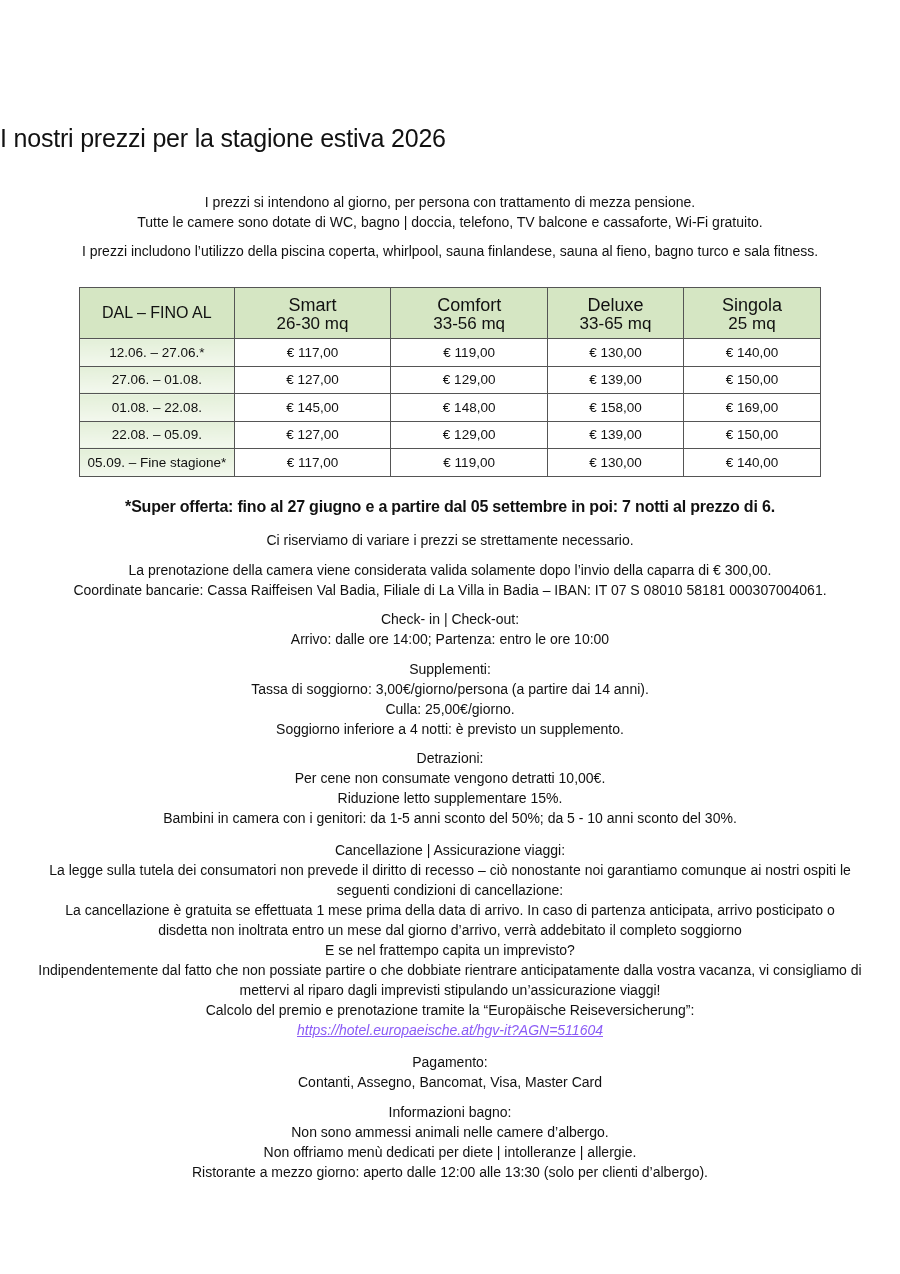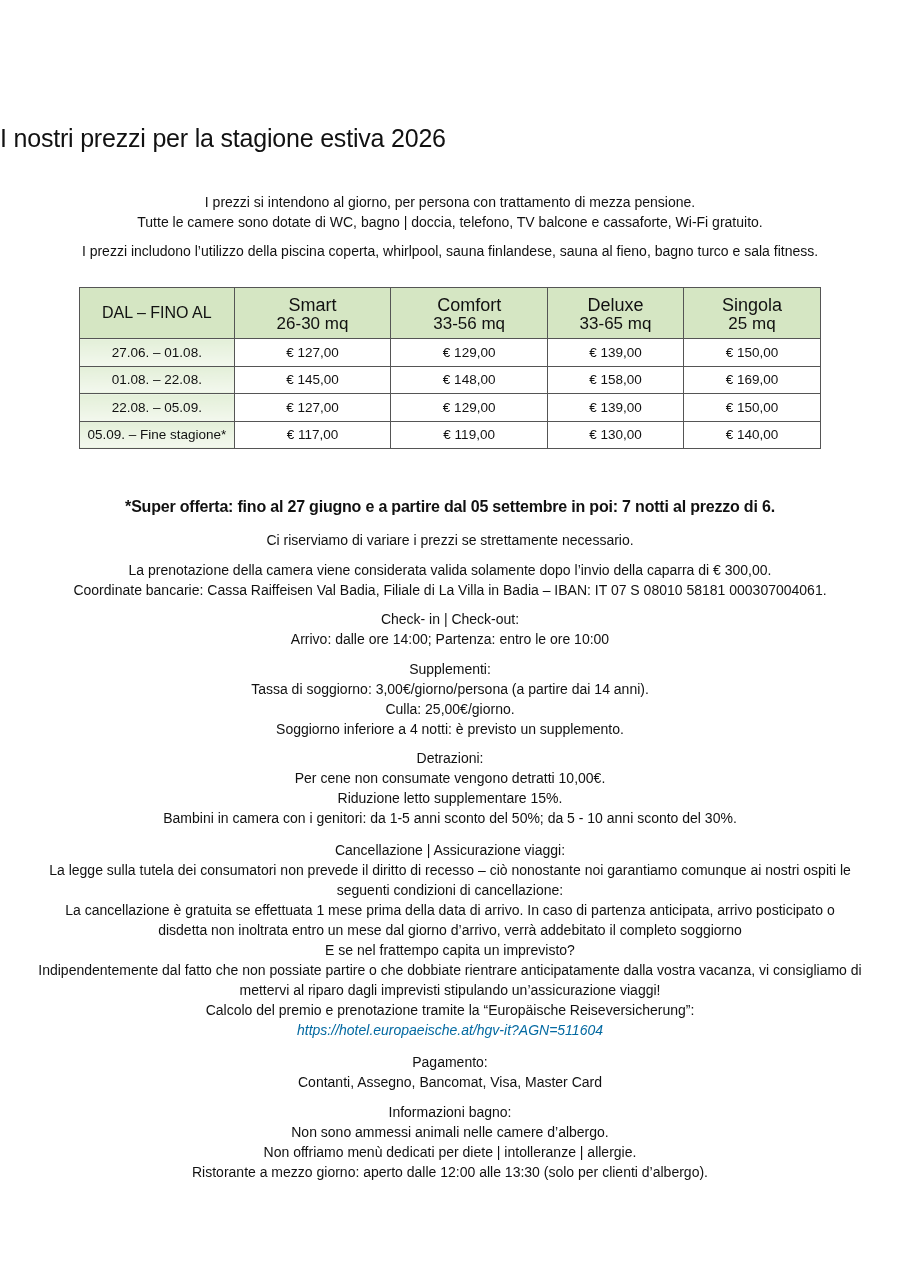--- a/index.html
+++ b/index.html
@@ -32,21 +32,21 @@
   table.prices th .size { font-size: 17px; display: block; line-height: 16px; }
   table.prices th.period { font-size: 16px; }
   table.prices td { height: 26.5px; }
   table.prices td.period {
     background: linear-gradient(to bottom, #e3efd8, #f3f8ee);
   }
   .col0 { width: 155px; } .col1 { width: 157px; } .col2 { width: 157px; } .col3 { width: 136px; } .col4 { width: 137px; }
   .offer { top: 497px; font-size: 16px; font-weight: bold; letter-spacing: -0.2px; }
   .sec { font-size: 14px; line-height: 20px; }
   .section-heading { display: block; }
-  .link { font-style: italic; color: #0369a1; }
+  .link { text-decoration: underline; font-style: italic; color: #8b5cf6; }
 </style>
 </head>
 <body>
 
 <div class="page-title">I nostri prezzi per la stagione estiva 2026</div>
 
 <div class="centered intro">
   <div>I prezzi si intendono al giorno, per persona con trattamento di mezza pensione.</div>
   <div>Tutte le camere sono dotate di WC, bagno | doccia, telefono, TV balcone e cassaforte, Wi-Fi gratuito.</div>
 </div>
@@ -68,20 +68,27 @@
         <span class="cat">Deluxe</span>
         <span class="size">33-65 mq</span>
       </th>
       <th class="col4">
         <span class="cat">Singola</span>
         <span class="size">25 mq</span>
       </th>
     </tr>
   </thead>
   <tbody>
+    <tr>
+      <td class="period">12.06. – 27.06.*</td>
+      <td>€ 117,00</td>
+      <td>€ 119,00</td>
+      <td>€ 130,00</td>
+      <td>€ 140,00</td>
+    </tr>
     <tr>
       <td class="period">27.06. – 01.08.</td>
       <td>€ 127,00</td>
       <td>€ 129,00</td>
       <td>€ 139,00</td>
       <td>€ 150,00</td>
     </tr>
     <tr>
       <td class="period">01.08. – 22.08.</td>
       <td>€ 145,00</td>

